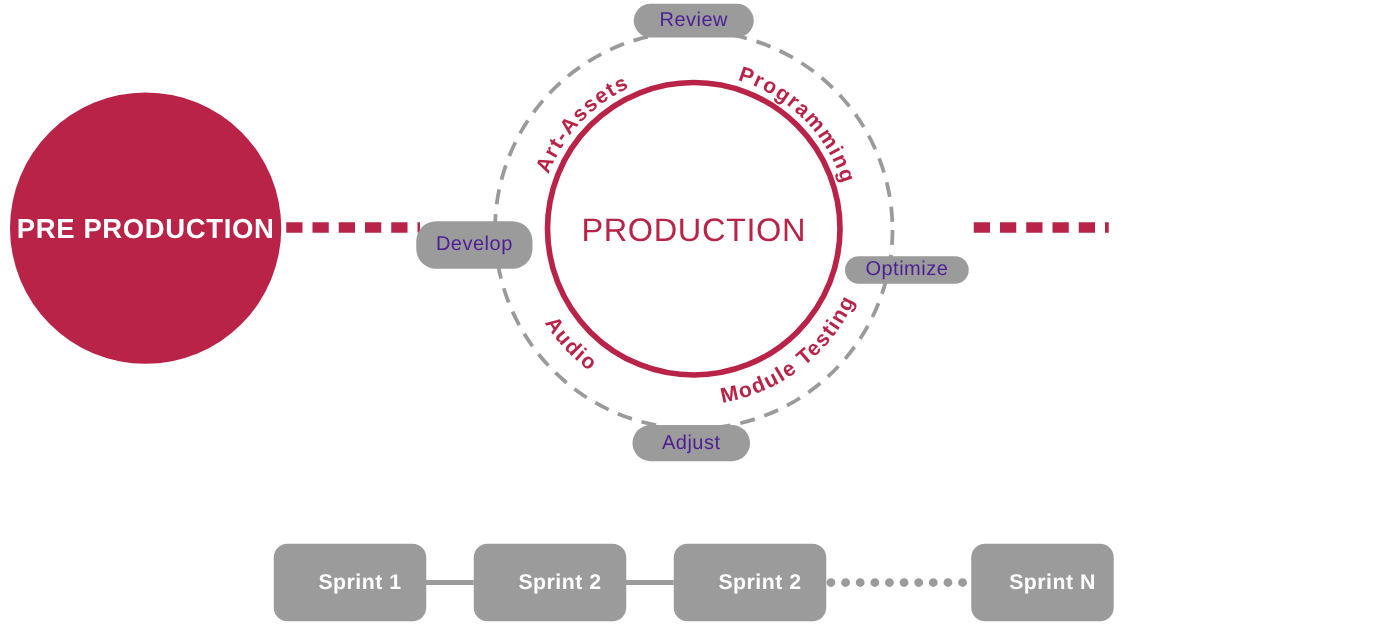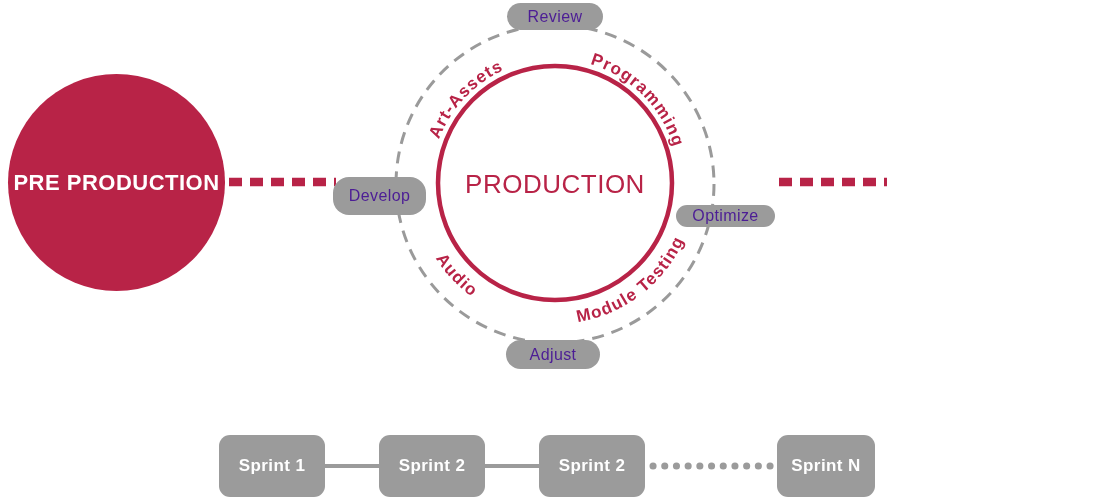--- a/index.html
+++ b/index.html
@@ -87,20 +87,21 @@
     background: #9b9b9b;
     border-radius: 11px;
     color: #ffffff;
     font-size: 17px;
     font-weight: 700;
     letter-spacing: 0.4px;
     display: flex;
     align-items: center;
     justify-content: center;
     white-space: nowrap;
+    padding-left: 16px;
   }
   .sprint-1 { left: 219px; width: 106px; }
   .sprint-2 { left: 379px; width: 106px; }
   .sprint-3 { left: 539px; width: 106px; }
   .sprint-n { left: 777px; width: 98px; }
 
   
   .arc-text {
     fill: #b82347;
     font-family: "Liberation Sans", "DejaVu Sans", sans-serif;

